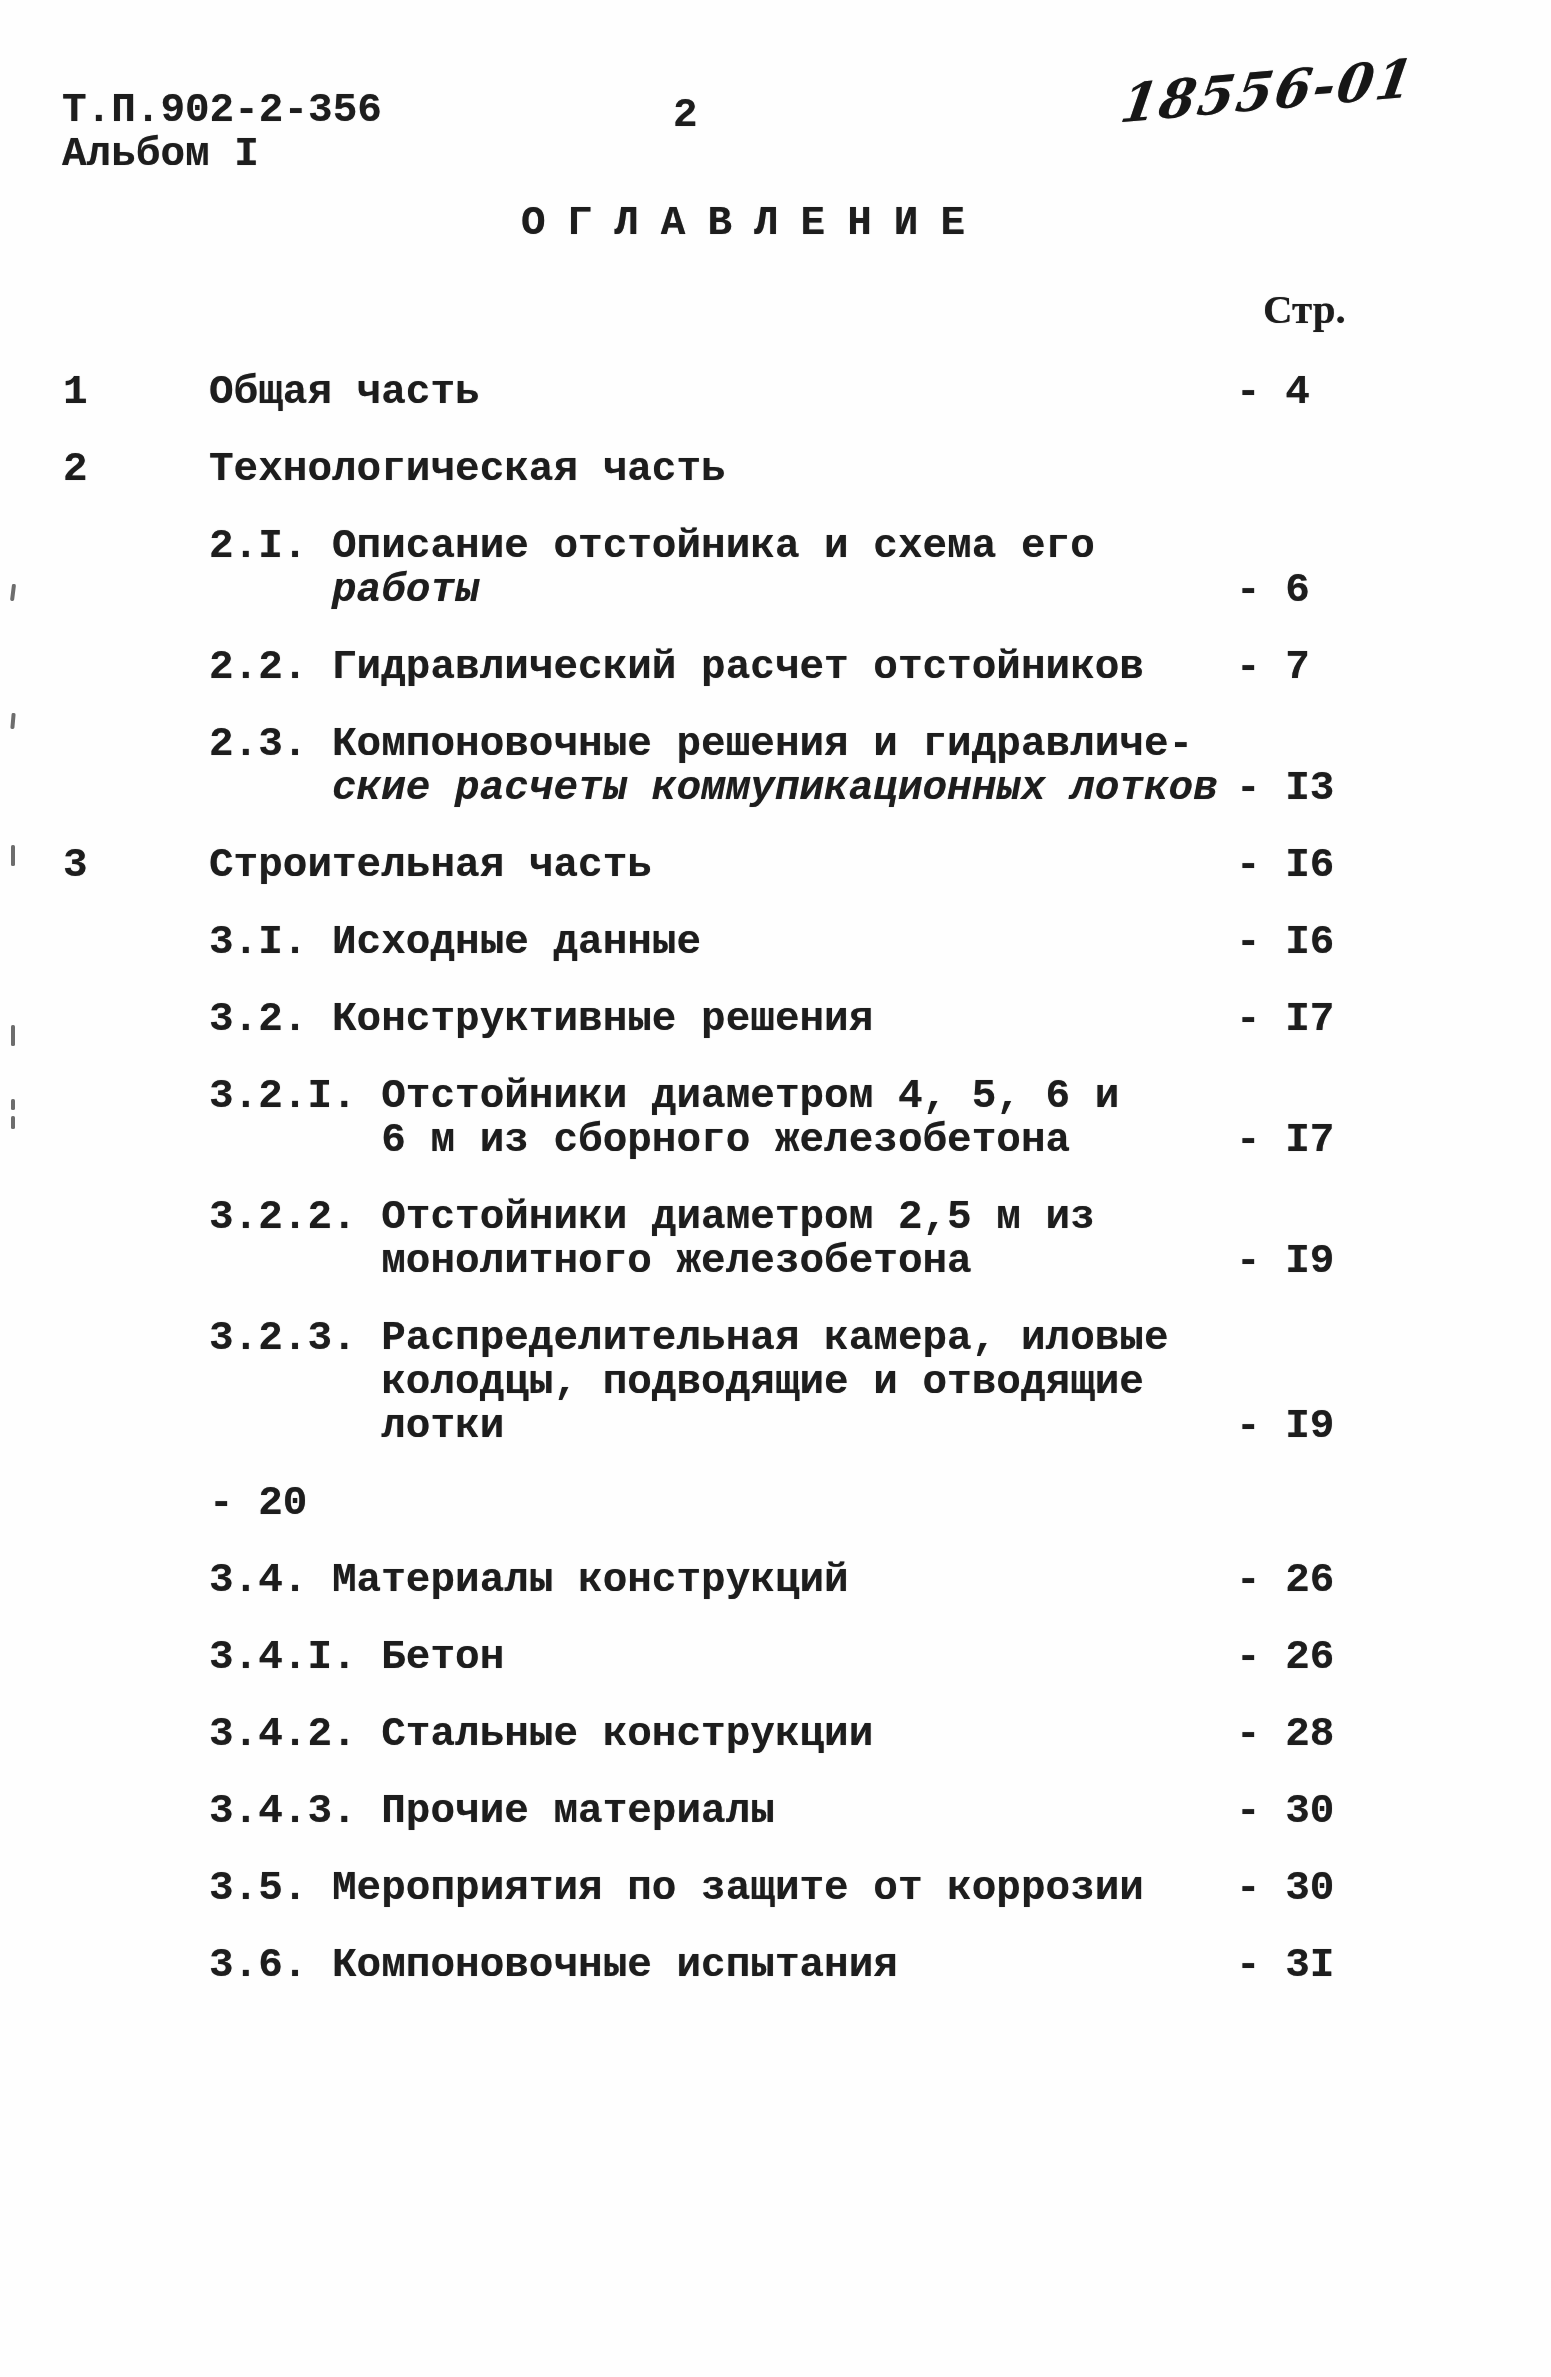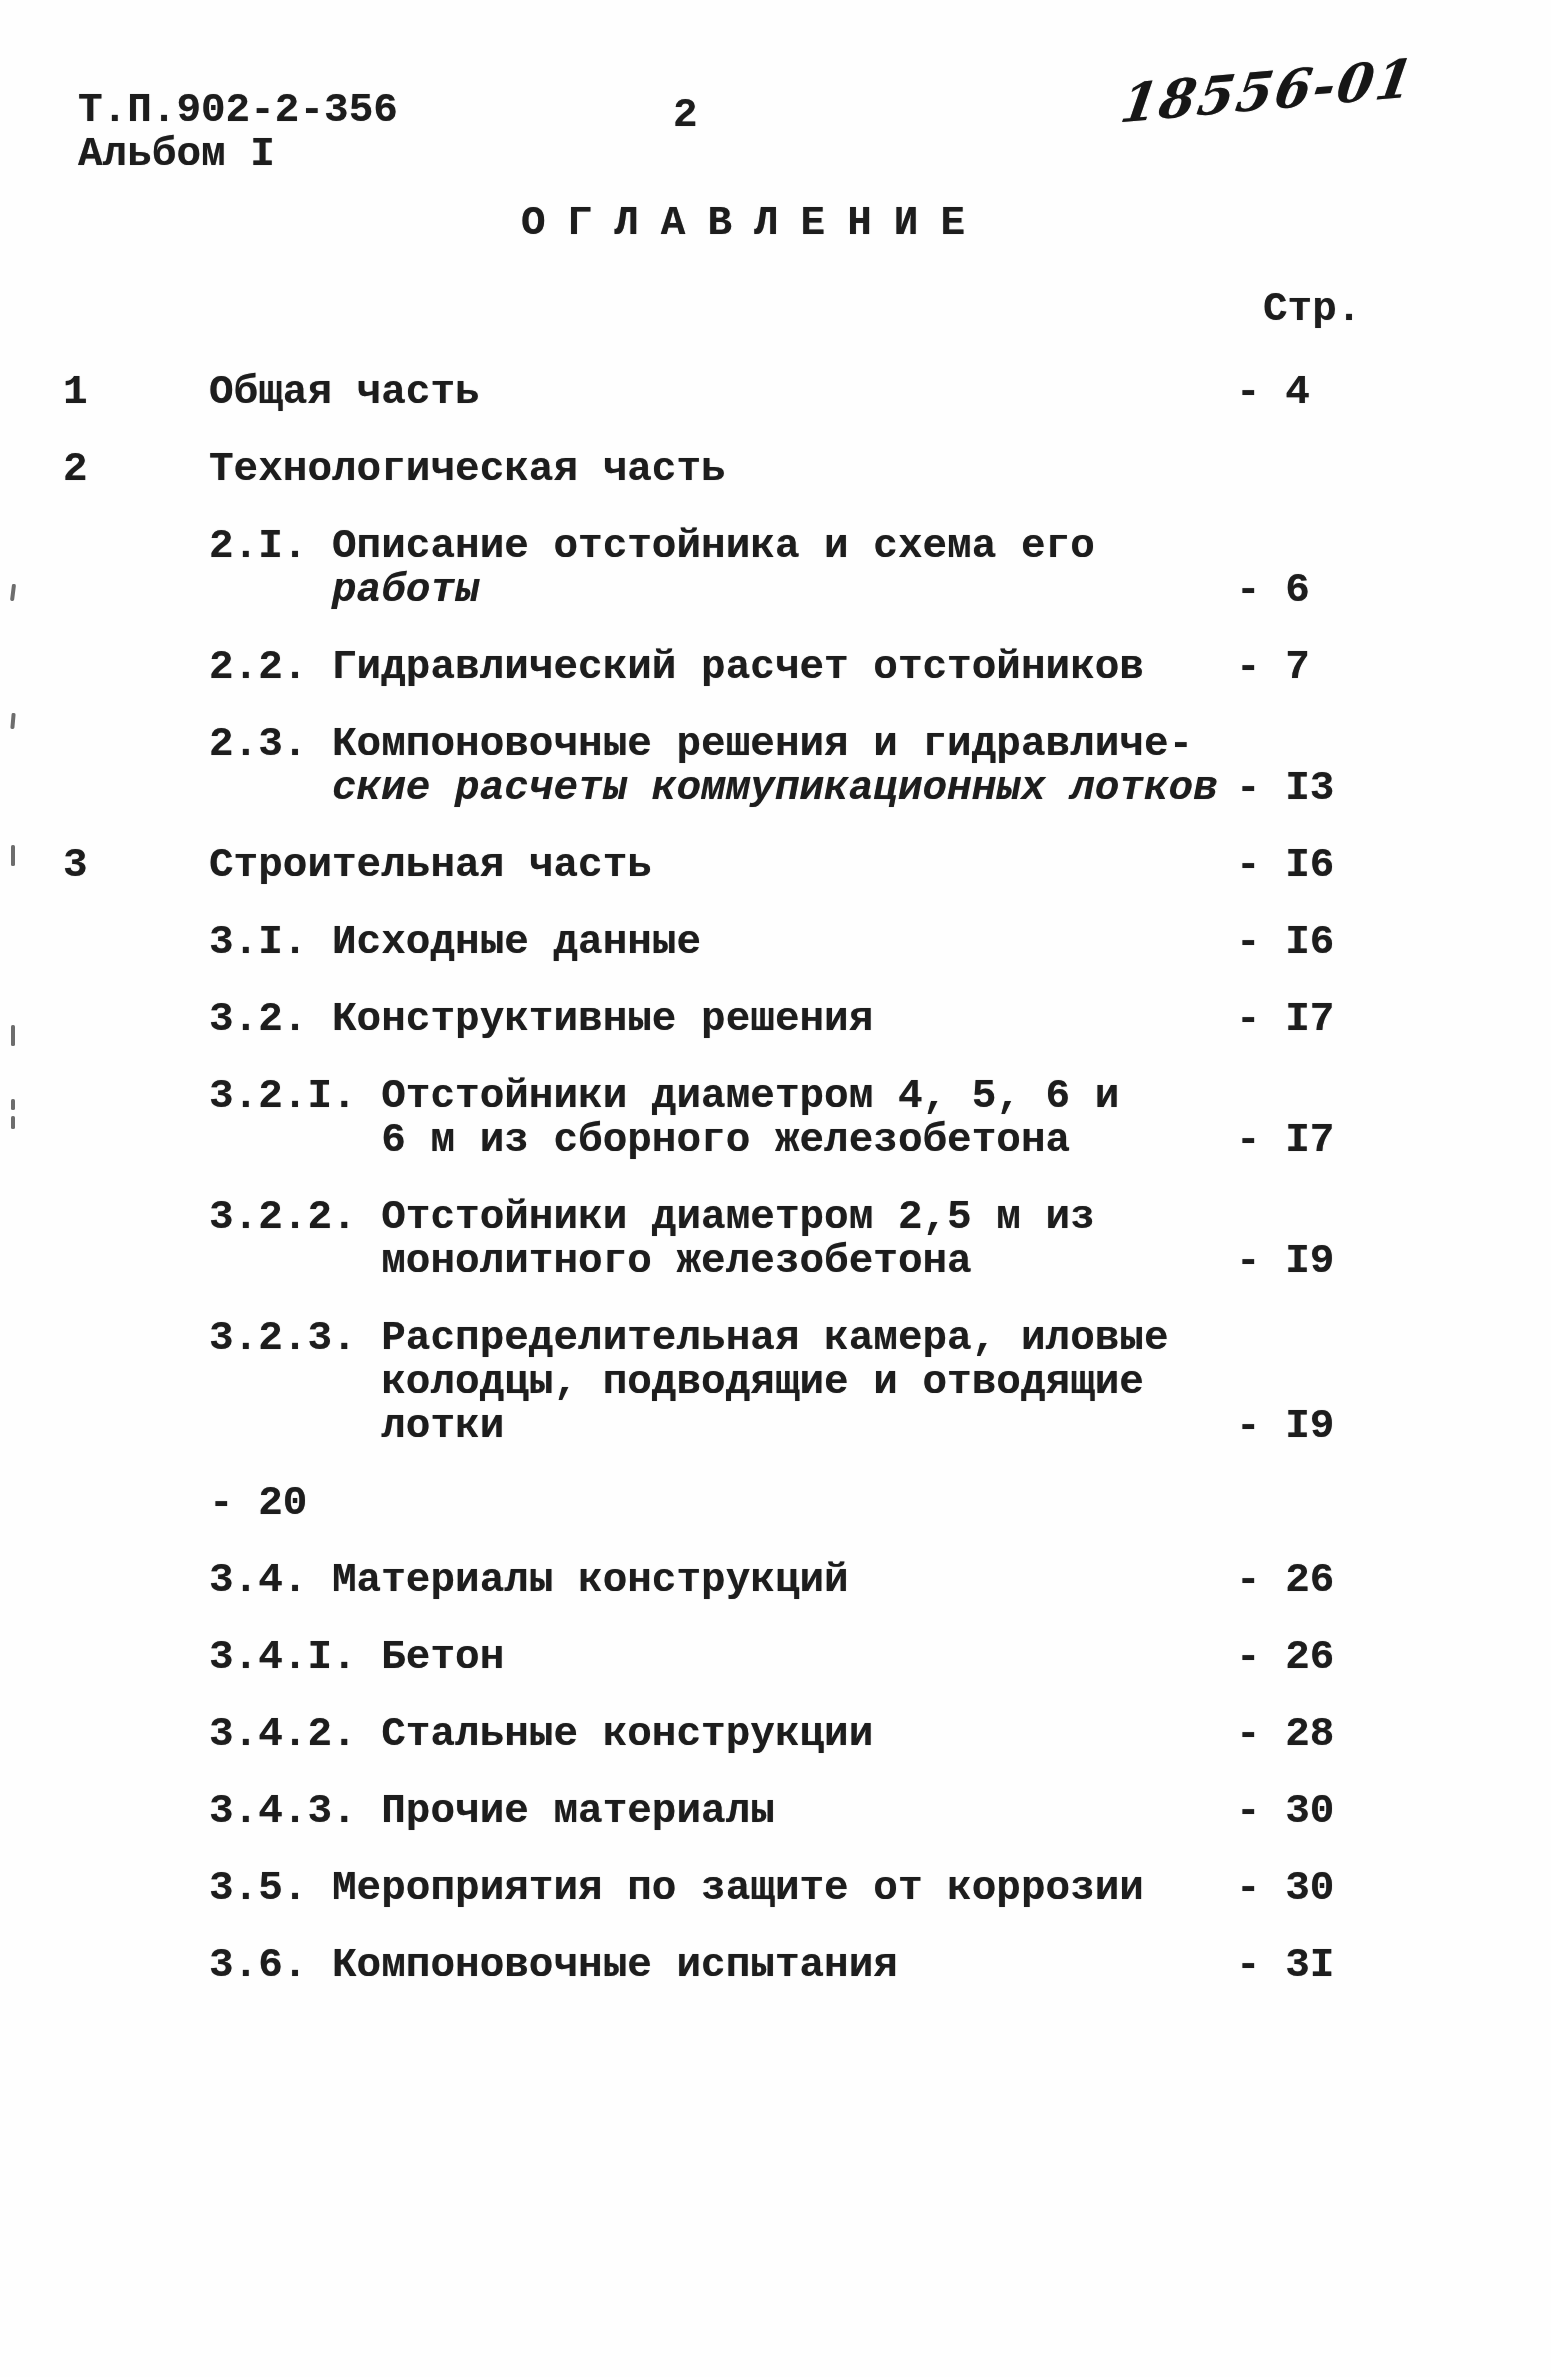--- a/index.html
+++ b/index.html
@@ -8,33 +8,33 @@
     background: #fefefe;
     position: relative;
     font-family: "Liberation Mono", "DejaVu Sans Mono", monospace;
     font-weight: 700;
     font-size: 41px;
     line-height: 44px;
     color: #1d1d1d;
     text-shadow: 0 0 0.8px rgba(25,25,25,0.55);
     overflow: hidden;
   }
-  .header { position: absolute; top: 88px; left: 78px; }
+  .header { position: absolute; top: 88px; left: 62px; }
   .pagenum { position: absolute; top: 93px; left: 673px; }
   .stamp {
     position: absolute; top: 69px; left: 1121px;
     font-family: "DejaVu Serif", serif;
     font-style: italic;
     font-size: 52px;
     letter-spacing: 2.4px;
     transform: rotate(-5deg) skewX(-14deg);
     color: #161616;
   }
   .title { position: absolute; top: 201px; left: 521px; letter-spacing: 22px; white-space: nowrap; }
-  .strcol { position: absolute; top: 287px; left: 1263px; }
+  .strcol { position: absolute; top: 287px; left: 1263px; font-family: Liberation Serif, serif; }
   .toc { position: absolute; top: 370px; left: 0; width: 1552px; }
   .row { display: flex; margin: 0 0 33px 63px; width: 1297px; align-items: stretch; }
   .num { flex: none; width: 146px; white-space: pre; }
   .entry { flex: 1 1 auto; min-width: 0; }
   .ln { white-space: pre; }
   .ind5 { padding-left: 5ch; font-style: italic; }
   .ind7 { padding-left: 7ch; }
   .label { margin-right: 1ch; }
   .page { flex: none; width: 124px; align-self: flex-end; white-space: pre; }
   .mark { position: absolute; left: 11px; width: 4px; background: #3c3c3c; opacity: 0.75; border-radius: 1.6px; }

